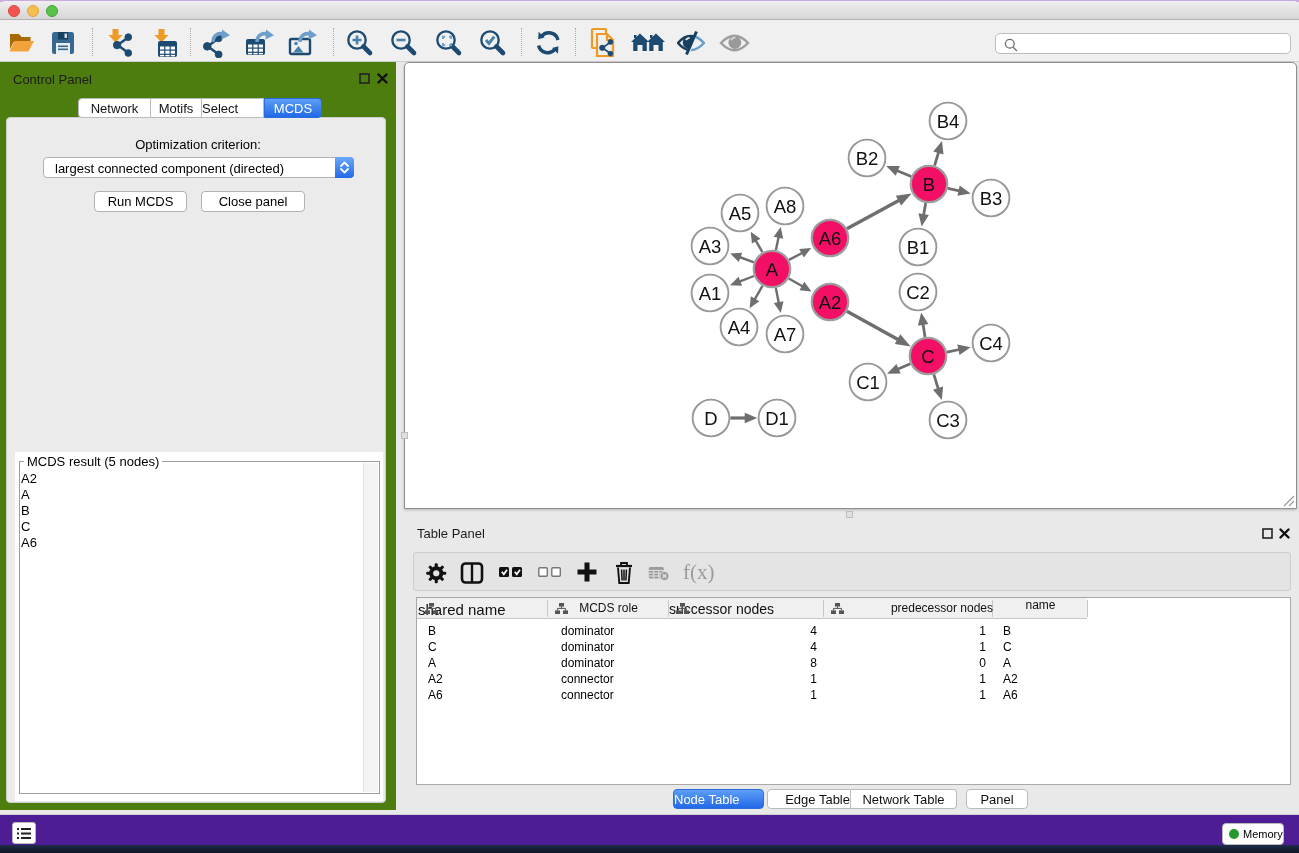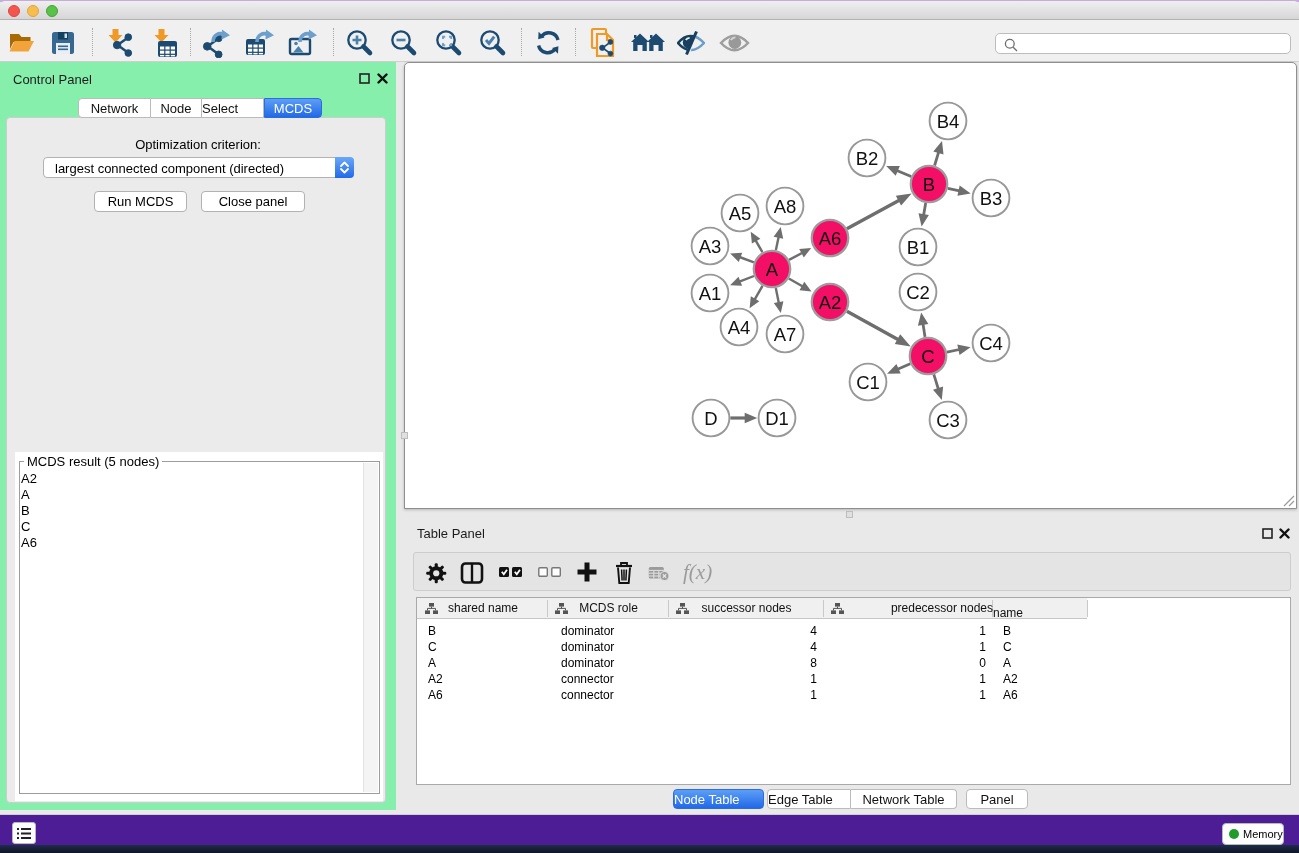--- a/index.html
+++ b/index.html
@@ -186,34 +186,34 @@
     </svg>
 
   <div class="abs" style="left:995px;top:13px;width:296px;height:21px;background:#fff;border:1px solid #bdbdbd;border-radius:5px">
     <svg width="15" height="15" style="position:absolute;left:8px;top:4px" viewBox="0 0 15 15">
         <circle cx="5.8" cy="5.8" r="4.4" fill="none" stroke="#6e6e6e" stroke-width="1.3"></circle>
         <line x1="9.2" y1="9.2" x2="13" y2="13" stroke="#6e6e6e" stroke-width="1.3"></line>
       </svg>
   </div>
 </div>
 
-<div class="abs" style="left:0;top:62px;width:396px;height:748px;background:#86efac">
+<div class="abs" style="left:0;top:62px;width:396px;height:748px;background:#4d7c0f">
   <div class="abs" style="left:13px;top:10px;font-size:13px;color:#1c1c1c">Control Panel</div>
   <svg class="abs" style="left:359px;top:11px" width="11" height="11" viewBox="0 0 11 11">
       <rect x="1" y="1" width="9" height="9" fill="none" stroke="#222" stroke-width="1.6"></rect>
     </svg>
   <svg class="abs" style="left:377px;top:11px" width="11" height="11" viewBox="0 0 11 11">
       <path d="M1.5 1.5 L9.5 9.5 M9.5 1.5 L1.5 9.5" stroke="#111" stroke-width="2.4" stroke-linecap="round"></path>
     </svg>
 
   <div class="abs" style="left:6px;top:55px;width:380px;height:686px;border:1px solid #cdcdcd;border-radius:4px;background:#ebebeb"></div>
 
   <div class="abs" style="left:78px;top:36px;width:244px;height:20px">
     <div class="abs" style="left:0;top:0;width:73px;height:20px;background:#fff;border:1px solid #bbb;border-radius:4px 0 0 4px;text-align:center;font-size:13px;color:#111;line-height:19px">Network</div>
-    <div class="abs" style="left:73px;top:0;width:51px;height:20px;background:#fff;border:1px solid #bbb;border-left:none;text-align:center;font-size:13px;color:#111;line-height:19px">Node</div>
+    <div class="abs" style="left:73px;top:0;width:51px;height:20px;background:#fff;border:1px solid #bbb;border-left:none;text-align:center;font-size:13px;color:#111;line-height:19px">Motifs</div>
     <div class="abs" style="left:124px;top:0;width:62px;height:20px;background:#fff;border:1px solid #bbb;border-left:none;text-align:left;font-size:13px;color:#111;line-height:19px">Select</div>
     <div class="abs" style="left:186px;top:0;width:58px;height:20px;background:linear-gradient(#5d9ef5,#2169e8);border:1px solid #2b6ddd;border-radius:0 4px 4px 0;text-align:center;font-size:13px;color:#fff;line-height:19px">MCDS</div>
   </div>
   <div class="abs" style="left:200px;top:74px;width:0"></div>
 
   <div class="abs" style="left:43px;top:95px;width:311px;height:21px;background:#fff;border:1px solid #b2b2b2;border-radius:4px">
     <div class="abs" style="left:11px;top:3px;font-size:13px;color:#000">largest connected component (directed)</div>
     <div class="abs" style="right:-1px;top:-1px;width:19px;height:21px;background:linear-gradient(#6aa9f7,#2269e9);border-radius:0 4px 4px 0">
       <svg width="11" height="13" style="position:absolute;left:4px;top:4px" viewBox="0 0 11 13">
           <path d="M2 5 L5.5 1.5 L9 5" fill="none" stroke="#fff" stroke-width="1.8" stroke-linejoin="round" stroke-linecap="round"></path>
@@ -385,69 +385,69 @@
         <g stroke="#e4e4e4" stroke-width="1">
           <line x1="0.8" y1="5.4" x2="15.8" y2="5.4"></line>
           <line x1="0.8" y1="8.2" x2="15.8" y2="8.2"></line>
           <line x1="0.8" y1="11" x2="15.8" y2="11"></line>
           <line x1="5.8" y1="5.4" x2="5.8" y2="13.5"></line>
           <line x1="10.8" y1="5.4" x2="10.8" y2="13.5"></line>
         </g>
         <circle cx="16.5" cy="11" r="4.5" fill="#9b9b9b" stroke="#e4e4e4" stroke-width="1"></circle>
         <path d="M14.8 9.3 l3.4 3.4 M18.2 9.3 l-3.4 3.4" stroke="#e4e4e4" stroke-width="1.3"></path>
       </svg>
-  <div class="abs" style="left:279px;top:41px;font-family:'Liberation Serif',serif;font-style:italic;font-size:21px;color:#9b9b9b">f(x)</div>
+  <div class="abs" style="left:279px;top:41px;font-family:'Liberation Serif',serif;font-size:21px;color:#9b9b9b">f(x)</div>
 </div>
 
   <div class="abs" style="left:12px;top:78px;width:875px;height:188px;background:#fff;border:1px solid #a9a9a9">
 
     <div class="abs" style="left:0;top:0;width:670px;height:21px;background:#f0f0f0;border-bottom:1px solid #c6c6c6"></div>
     <div id="thead" class="abs" style="left:0;top:0;width:873px;height:21px">
 <div class="abs" style="left:130px;top:2px;height:17px;border-left:1px solid #c9c9c9"></div>
-  <div class="abs" style="left:1px;top:3px;width:130px;text-align:center;font-size:12px;color:#111">shared name</div>
+  <div class="abs" style="left:1px;top:3px;width:130px;font-size:15px;color:#111">shared name</div>
   <svg class="abs" style="left:8px;top:5px" width="13" height="11" viewBox="0 0 13 11">
           <g fill="#555">
             <rect x="4" y="0" width="5" height="3.6"></rect>
             <rect x="0" y="7.4" width="5" height="3.6"></rect>
             <rect x="8" y="7.4" width="5" height="3.6"></rect>
             <path d="M6.5 3.6 v2 M2.5 7.4 v-2 h8 v2" fill="none" stroke="#555" stroke-width="1"></path>
           </g>
         </svg>
   <div class="abs" style="left:251px;top:2px;height:17px;border-left:1px solid #c9c9c9"></div>
   <div class="abs" style="left:131px;top:3px;width:121px;text-align:center;font-size:12px;color:#111">MCDS role</div>
   <svg class="abs" style="left:138px;top:5px" width="13" height="11" viewBox="0 0 13 11">
           <g fill="#555">
             <rect x="4" y="0" width="5" height="3.6"></rect>
             <rect x="0" y="7.4" width="5" height="3.6"></rect>
             <rect x="8" y="7.4" width="5" height="3.6"></rect>
             <path d="M6.5 3.6 v2 M2.5 7.4 v-2 h8 v2" fill="none" stroke="#555" stroke-width="1"></path>
           </g>
         </svg>
   <div class="abs" style="left:406px;top:2px;height:17px;border-left:1px solid #c9c9c9"></div>
-  <div class="abs" style="left:252px;top:3px;width:155px;text-align:center;font-size:12px;color:#111">successor nodes</div>
+  <div class="abs" style="left:252px;top:3px;width:155px;font-size:14px;color:#111">successor nodes</div>
   <svg class="abs" style="left:259px;top:5px" width="13" height="11" viewBox="0 0 13 11">
           <g fill="#555">
             <rect x="4" y="0" width="5" height="3.6"></rect>
             <rect x="0" y="7.4" width="5" height="3.6"></rect>
             <rect x="8" y="7.4" width="5" height="3.6"></rect>
             <path d="M6.5 3.6 v2 M2.5 7.4 v-2 h8 v2" fill="none" stroke="#555" stroke-width="1"></path>
           </g>
         </svg>
   <div class="abs" style="left:575px;top:2px;height:17px;border-left:1px solid #c9c9c9"></div>
   <div class="abs" style="left:407px;top:3px;width:169px;text-align:right;font-size:12px;color:#111">predecessor nodes</div>
   <svg class="abs" style="left:414px;top:5px" width="13" height="11" viewBox="0 0 13 11">
           <g fill="#555">
             <rect x="4" y="0" width="5" height="3.6"></rect>
             <rect x="0" y="7.4" width="5" height="3.6"></rect>
             <rect x="8" y="7.4" width="5" height="3.6"></rect>
             <path d="M6.5 3.6 v2 M2.5 7.4 v-2 h8 v2" fill="none" stroke="#555" stroke-width="1"></path>
           </g>
         </svg>
   <div class="abs" style="left:670px;top:2px;height:17px;border-left:1px solid #c9c9c9"></div>
-  <div class="abs" style="left:576px;top:8px;width:95px;font-size:12px;color:#111">name</div>
+  <div class="abs" style="left:576px;top:0;width:95px;text-align:center;font-size:12px;color:#111">name</div>
 </div>
     <div id="tbody" class="abs" style="left:0;top:21px;width:873px;height:165px;font-size:12px;color:#000">
 <div class="abs" style="left:11px;top:5px">B</div>
   <div class="abs" style="left:144px;top:5px">dominator</div>
   <div class="abs" style="left:253px;top:5px;width:147px;text-align:right">4</div>
   <div class="abs" style="left:407px;top:5px;width:162px;text-align:right">1</div>
   <div class="abs" style="left:586px;top:5px">B</div>
   <div class="abs" style="left:11px;top:21px">C</div>
   <div class="abs" style="left:144px;top:21px">dominator</div>
   <div class="abs" style="left:253px;top:21px;width:147px;text-align:right">4</div>
@@ -465,21 +465,21 @@
   <div class="abs" style="left:586px;top:53px">A2</div>
   <div class="abs" style="left:11px;top:69px">A6</div>
   <div class="abs" style="left:144px;top:69px">connector</div>
   <div class="abs" style="left:253px;top:69px;width:147px;text-align:right">1</div>
   <div class="abs" style="left:407px;top:69px;width:162px;text-align:right">1</div>
   <div class="abs" style="left:586px;top:69px">A6</div>
 </div>
   </div>
 
   <div class="abs" style="left:269px;top:270px;width:91px;height:20px;background:linear-gradient(#5d9ef5,#2169e8);border:1px solid #2b6ddd;border-radius:4px;text-align:left;font-size:13px;color:#fff;line-height:19px">Node Table</div>
-  <div class="abs" style="left:363px;top:270px;width:84px;height:20px;background:#fff;border:1px solid #bbb;border-radius:4px 0 0 4px;text-align:left;font-size:13px;color:#111;line-height:19px">Edge Table</div>
+  <div class="abs" style="left:363px;top:270px;width:84px;height:20px;background:#fff;border:1px solid #bbb;border-radius:4px 0 0 4px;text-align:right;font-size:13px;color:#111;line-height:19px">Edge Table</div>
   <div class="abs" style="left:447px;top:270px;width:106px;height:20px;background:#fff;border:1px solid #bbb;border-left:none;border-radius:0 4px 4px 0;text-align:center;font-size:13px;color:#111;line-height:19px">Network Table</div>
   <div class="abs" style="left:562px;top:270px;width:62px;height:20px;background:#fff;border:1px solid #bbb;border-radius:4px;text-align:center;font-size:13px;color:#111;line-height:19px">Panel</div>
 </div>
 
 <div class="abs" style="left:0;top:814px;width:1299px;height:31px;background:#4c1d95;border-top:1px solid #cfcfcf">
   <div class="abs" style="left:12px;top:7px;width:24px;height:22px;background:#fdfdfd;border:1px solid #b9b9b9;border-radius:3px">
     <svg width="14" height="13" style="position:absolute;left:4px;top:4px" viewBox="0 0 14 13">
         <g fill="#222">
           <rect x="0" y="1" width="2" height="2"></rect>
           <rect x="4" y="1" width="10" height="2"></rect>

